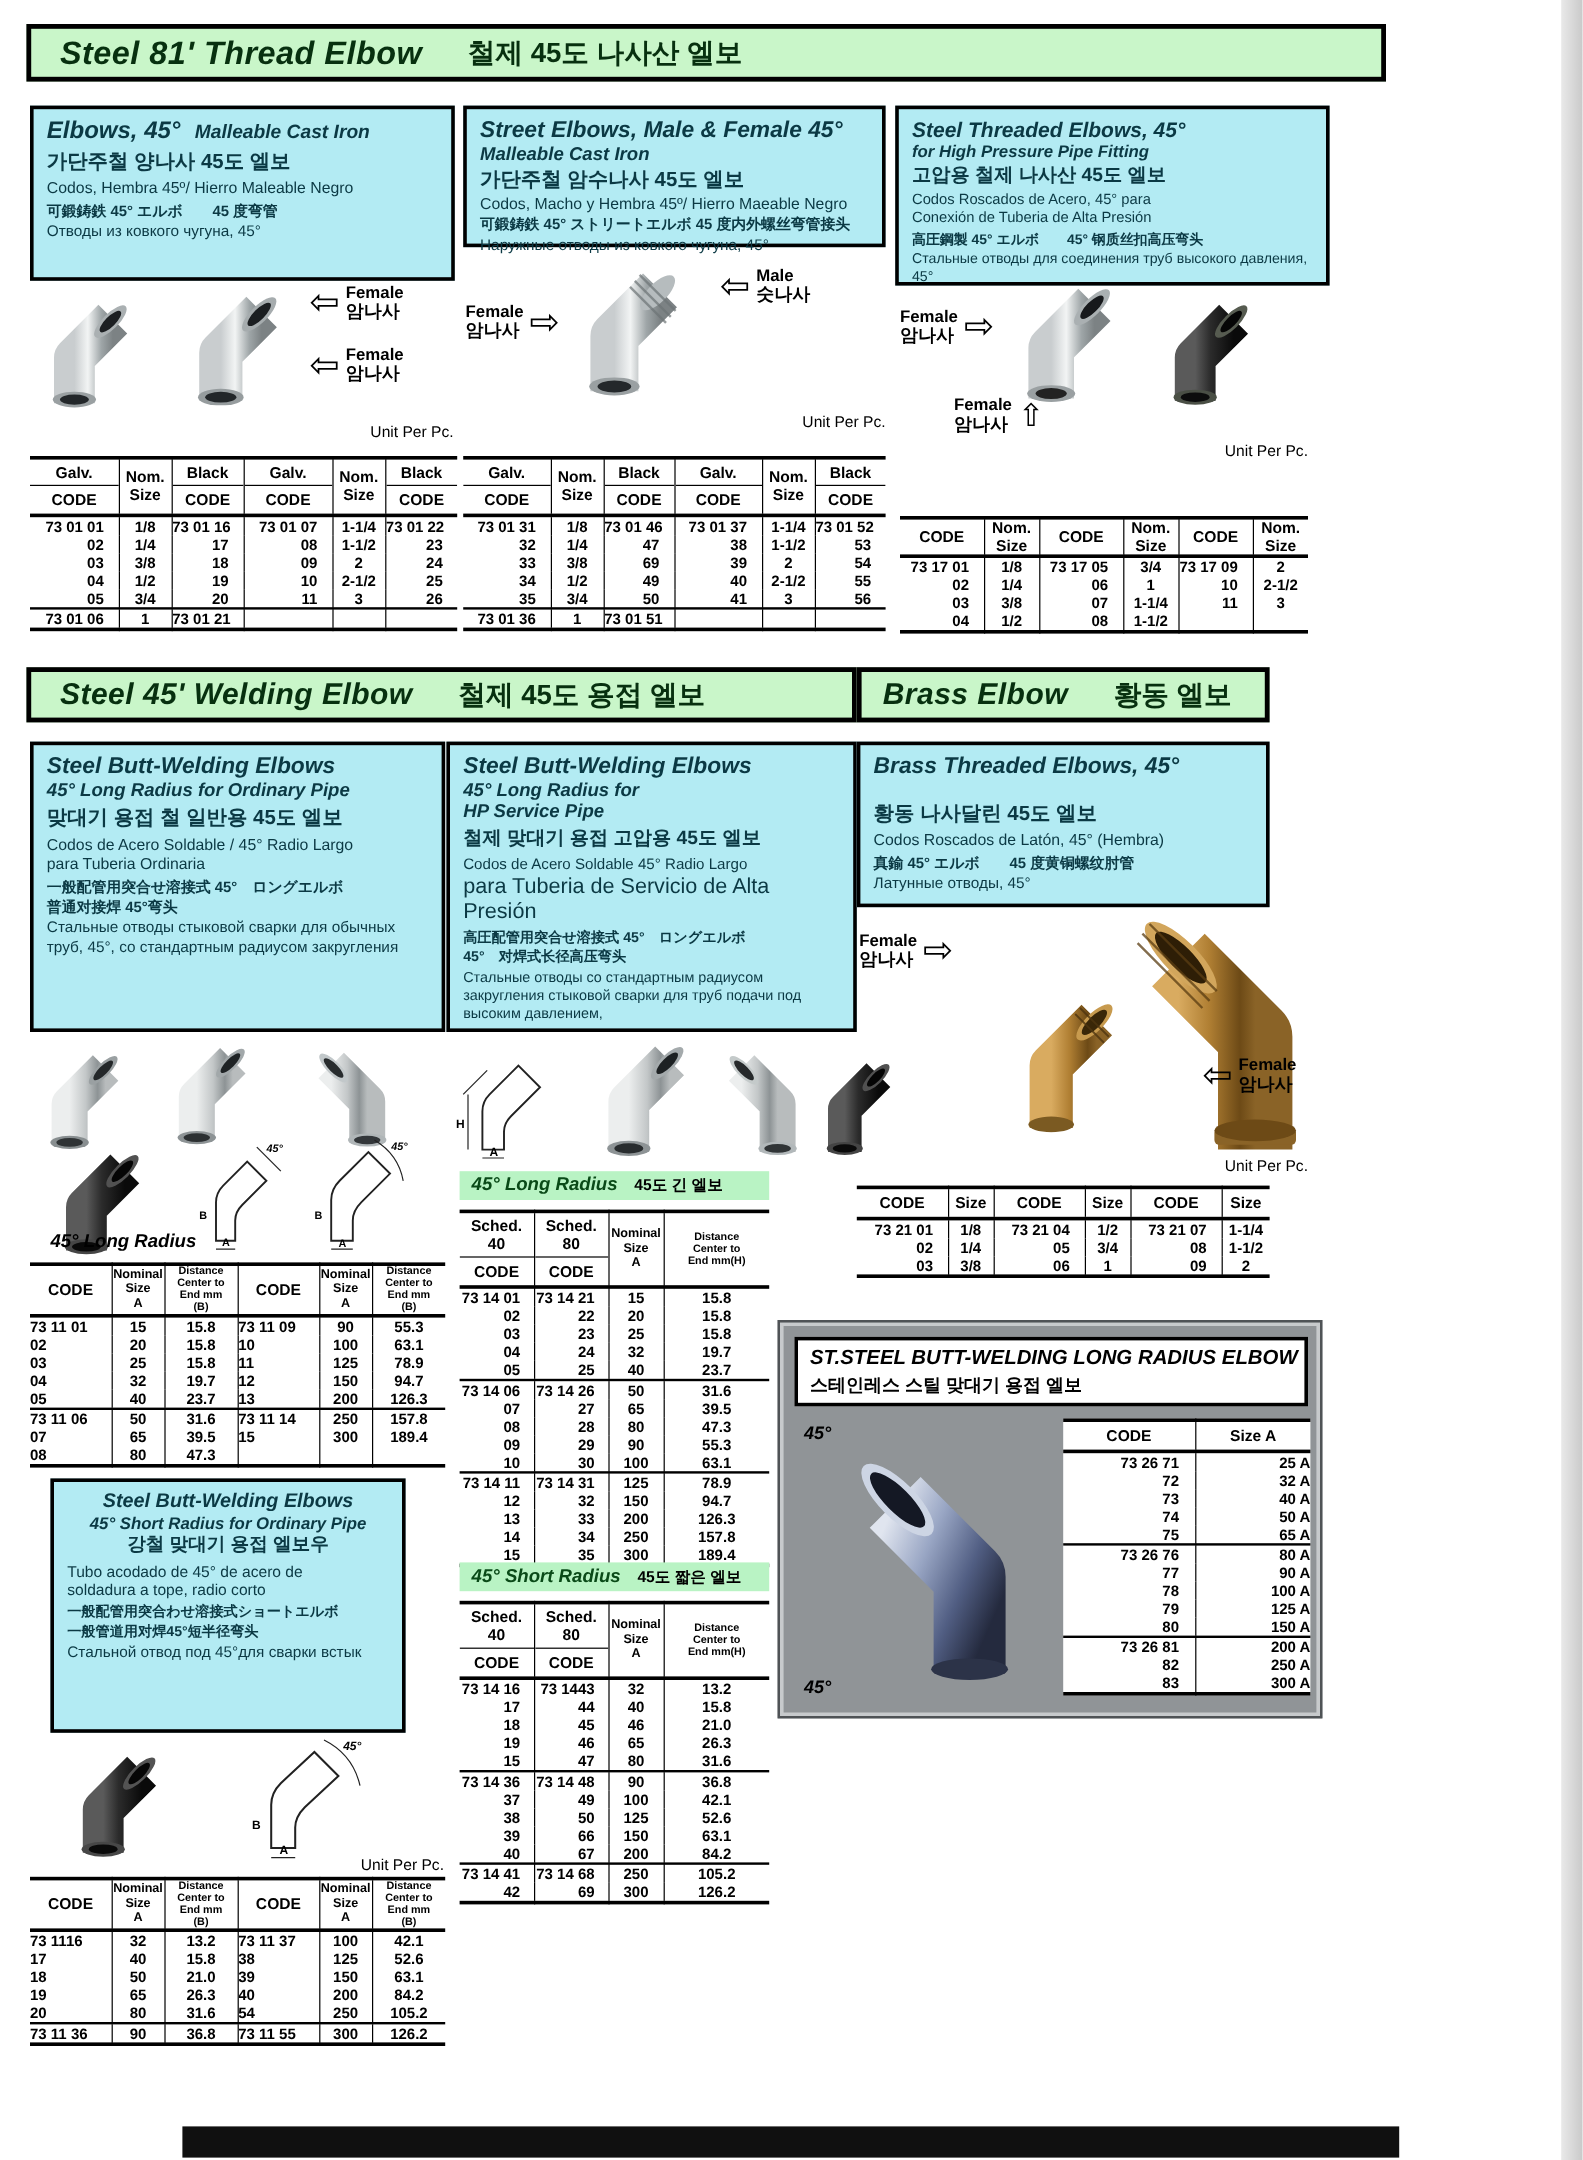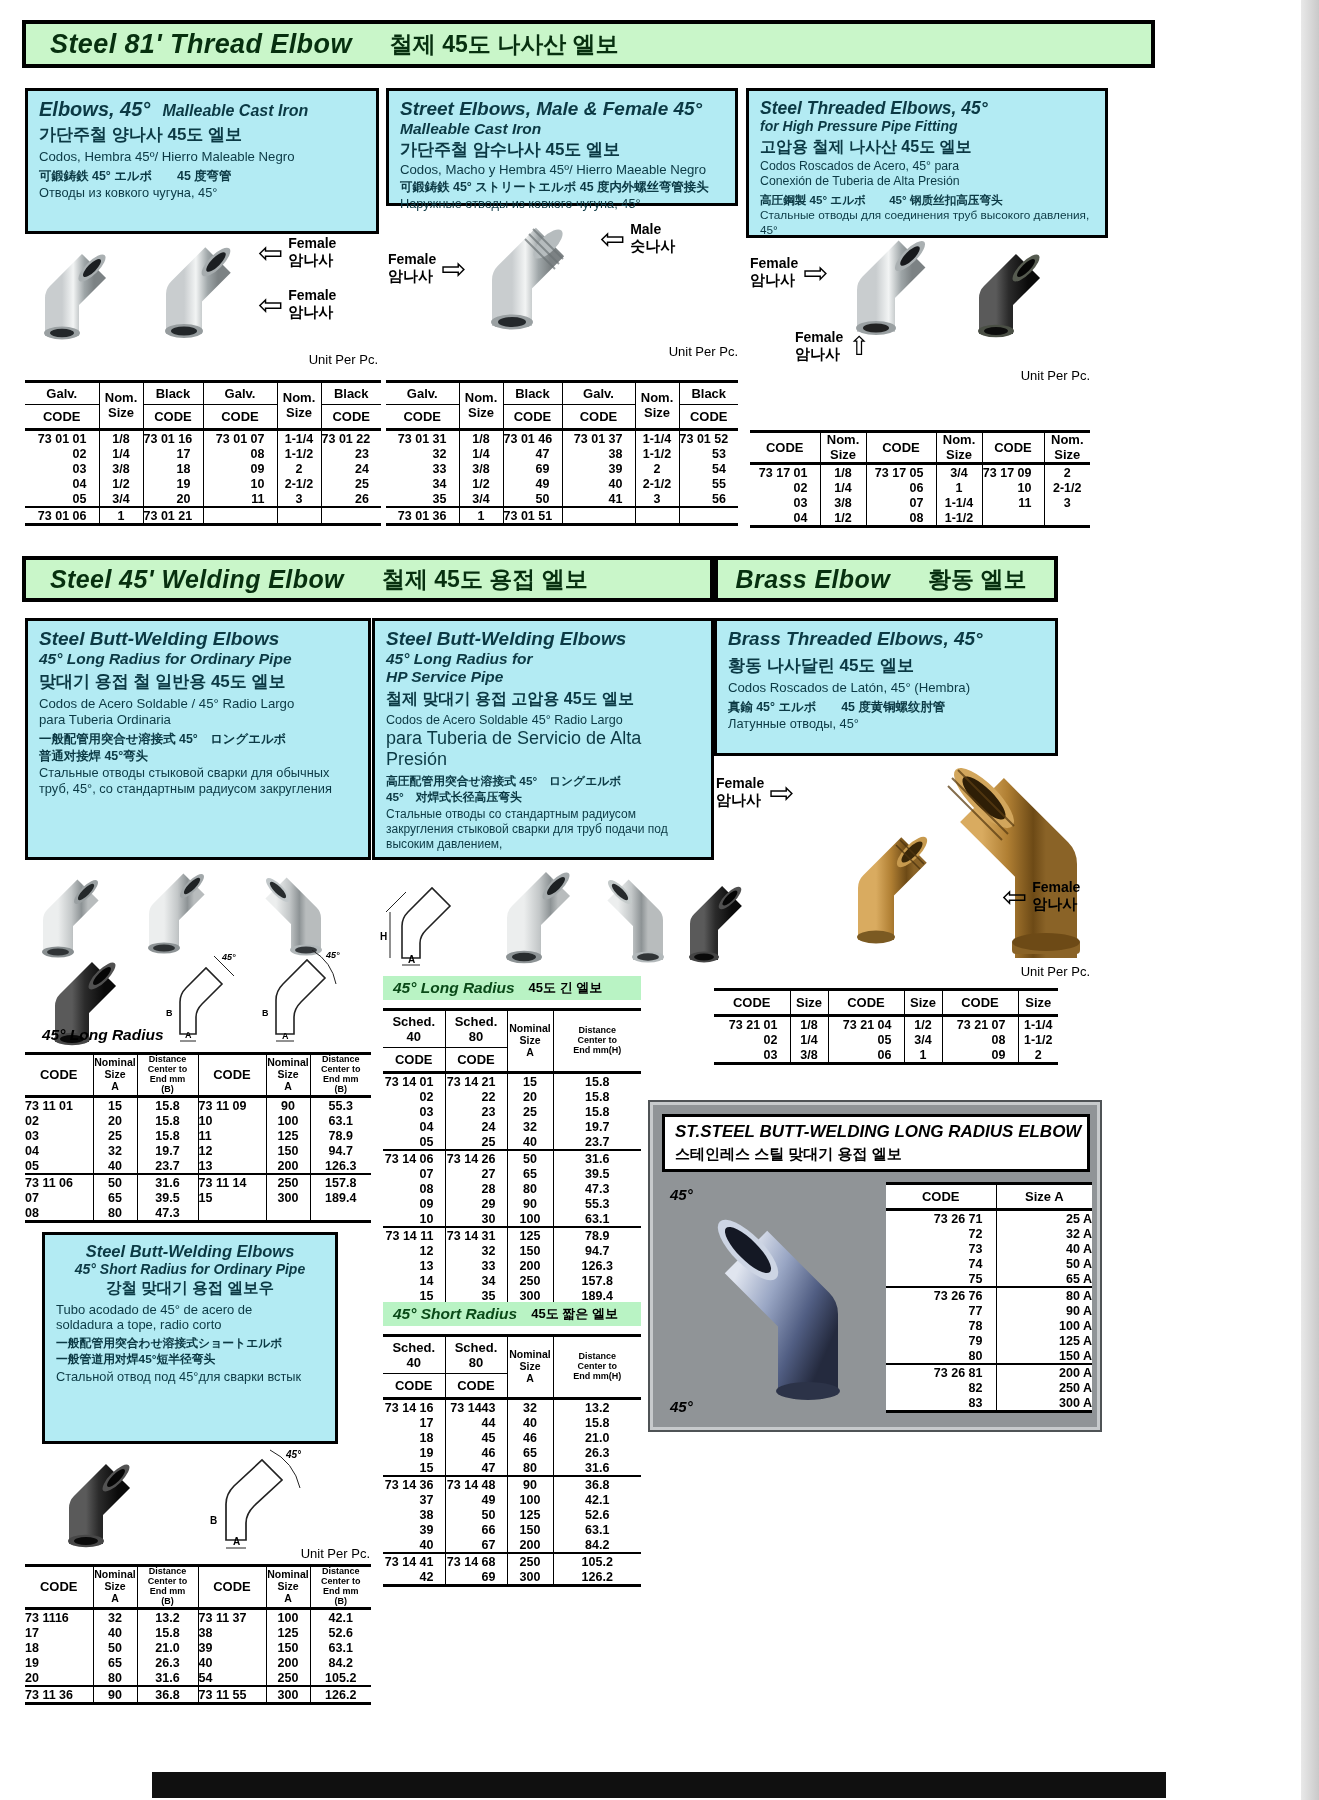--- a/index.html
+++ b/index.html
@@ -529,21 +529,21 @@
     <div class="p-kr" style="font-size:16px">철제 맞대기 용접 고압용 45도 엘보</div>
     <div class="p-es" style="font-size:12.6px">Codos de Acero Soldable 45° Radio Largo</div>
     <div class="p-es2" style="font-size:18px">para Tuberia de Servicio de Alta Presión</div>
     <div class="p-cjk" style="font-size:11.8px">高圧配管用突合せ溶接式 45°　ロングエルボ</div>
     <div class="p-cjk" style="margin-top:1px;font-size:11.8px">45°　对焊式长径高压弯头</div>
     <div class="p-ru" style="font-size:12px">Стальные отводы со стандартным радиусом закругления стыковой сварки для труб подачи под высоким давлением,</div>
   </div>
 
   <div class="abs panel" style="left:714px;top:618px;width:344px;height:138px">
     <div class="p-title" style="font-size:19px">Brass Threaded Elbows, 45°</div>
-    <div class="p-kr" style="margin-top:6px">황동 나사달린 45도 엘보</div>
+    <div class="p-kr" style="margin-top:18px">황동 나사달린 45도 엘보</div>
     <div class="p-es">Codos Roscados de Latón, 45° (Hembra)</div>
     <div class="p-cjk">真鍮 45°  エルボ　　45 度黄铜螺纹肘管</div>
     <div class="p-ru">Латунные отводы, 45°</div>
   </div>
 
   <svg class="abs ph" style="left:28px;top:868px" width="104" height="90" viewBox="0 0 104 90">
     <path d="M30,86 L30,52 L60,22" fill="none" stroke="url(#gSteel)" stroke-width="30" stroke-linejoin="round"></path>
     <ellipse cx="30" cy="84" rx="16" ry="5.5" fill="#888e90"></ellipse>
       <ellipse cx="30" cy="84" rx="11" ry="3.6" fill="#2f3335"></ellipse>
     <ellipse cx="58" cy="24" rx="16" ry="5.5" transform="rotate(-45 58 24)" fill="#9aa0a2"></ellipse>

